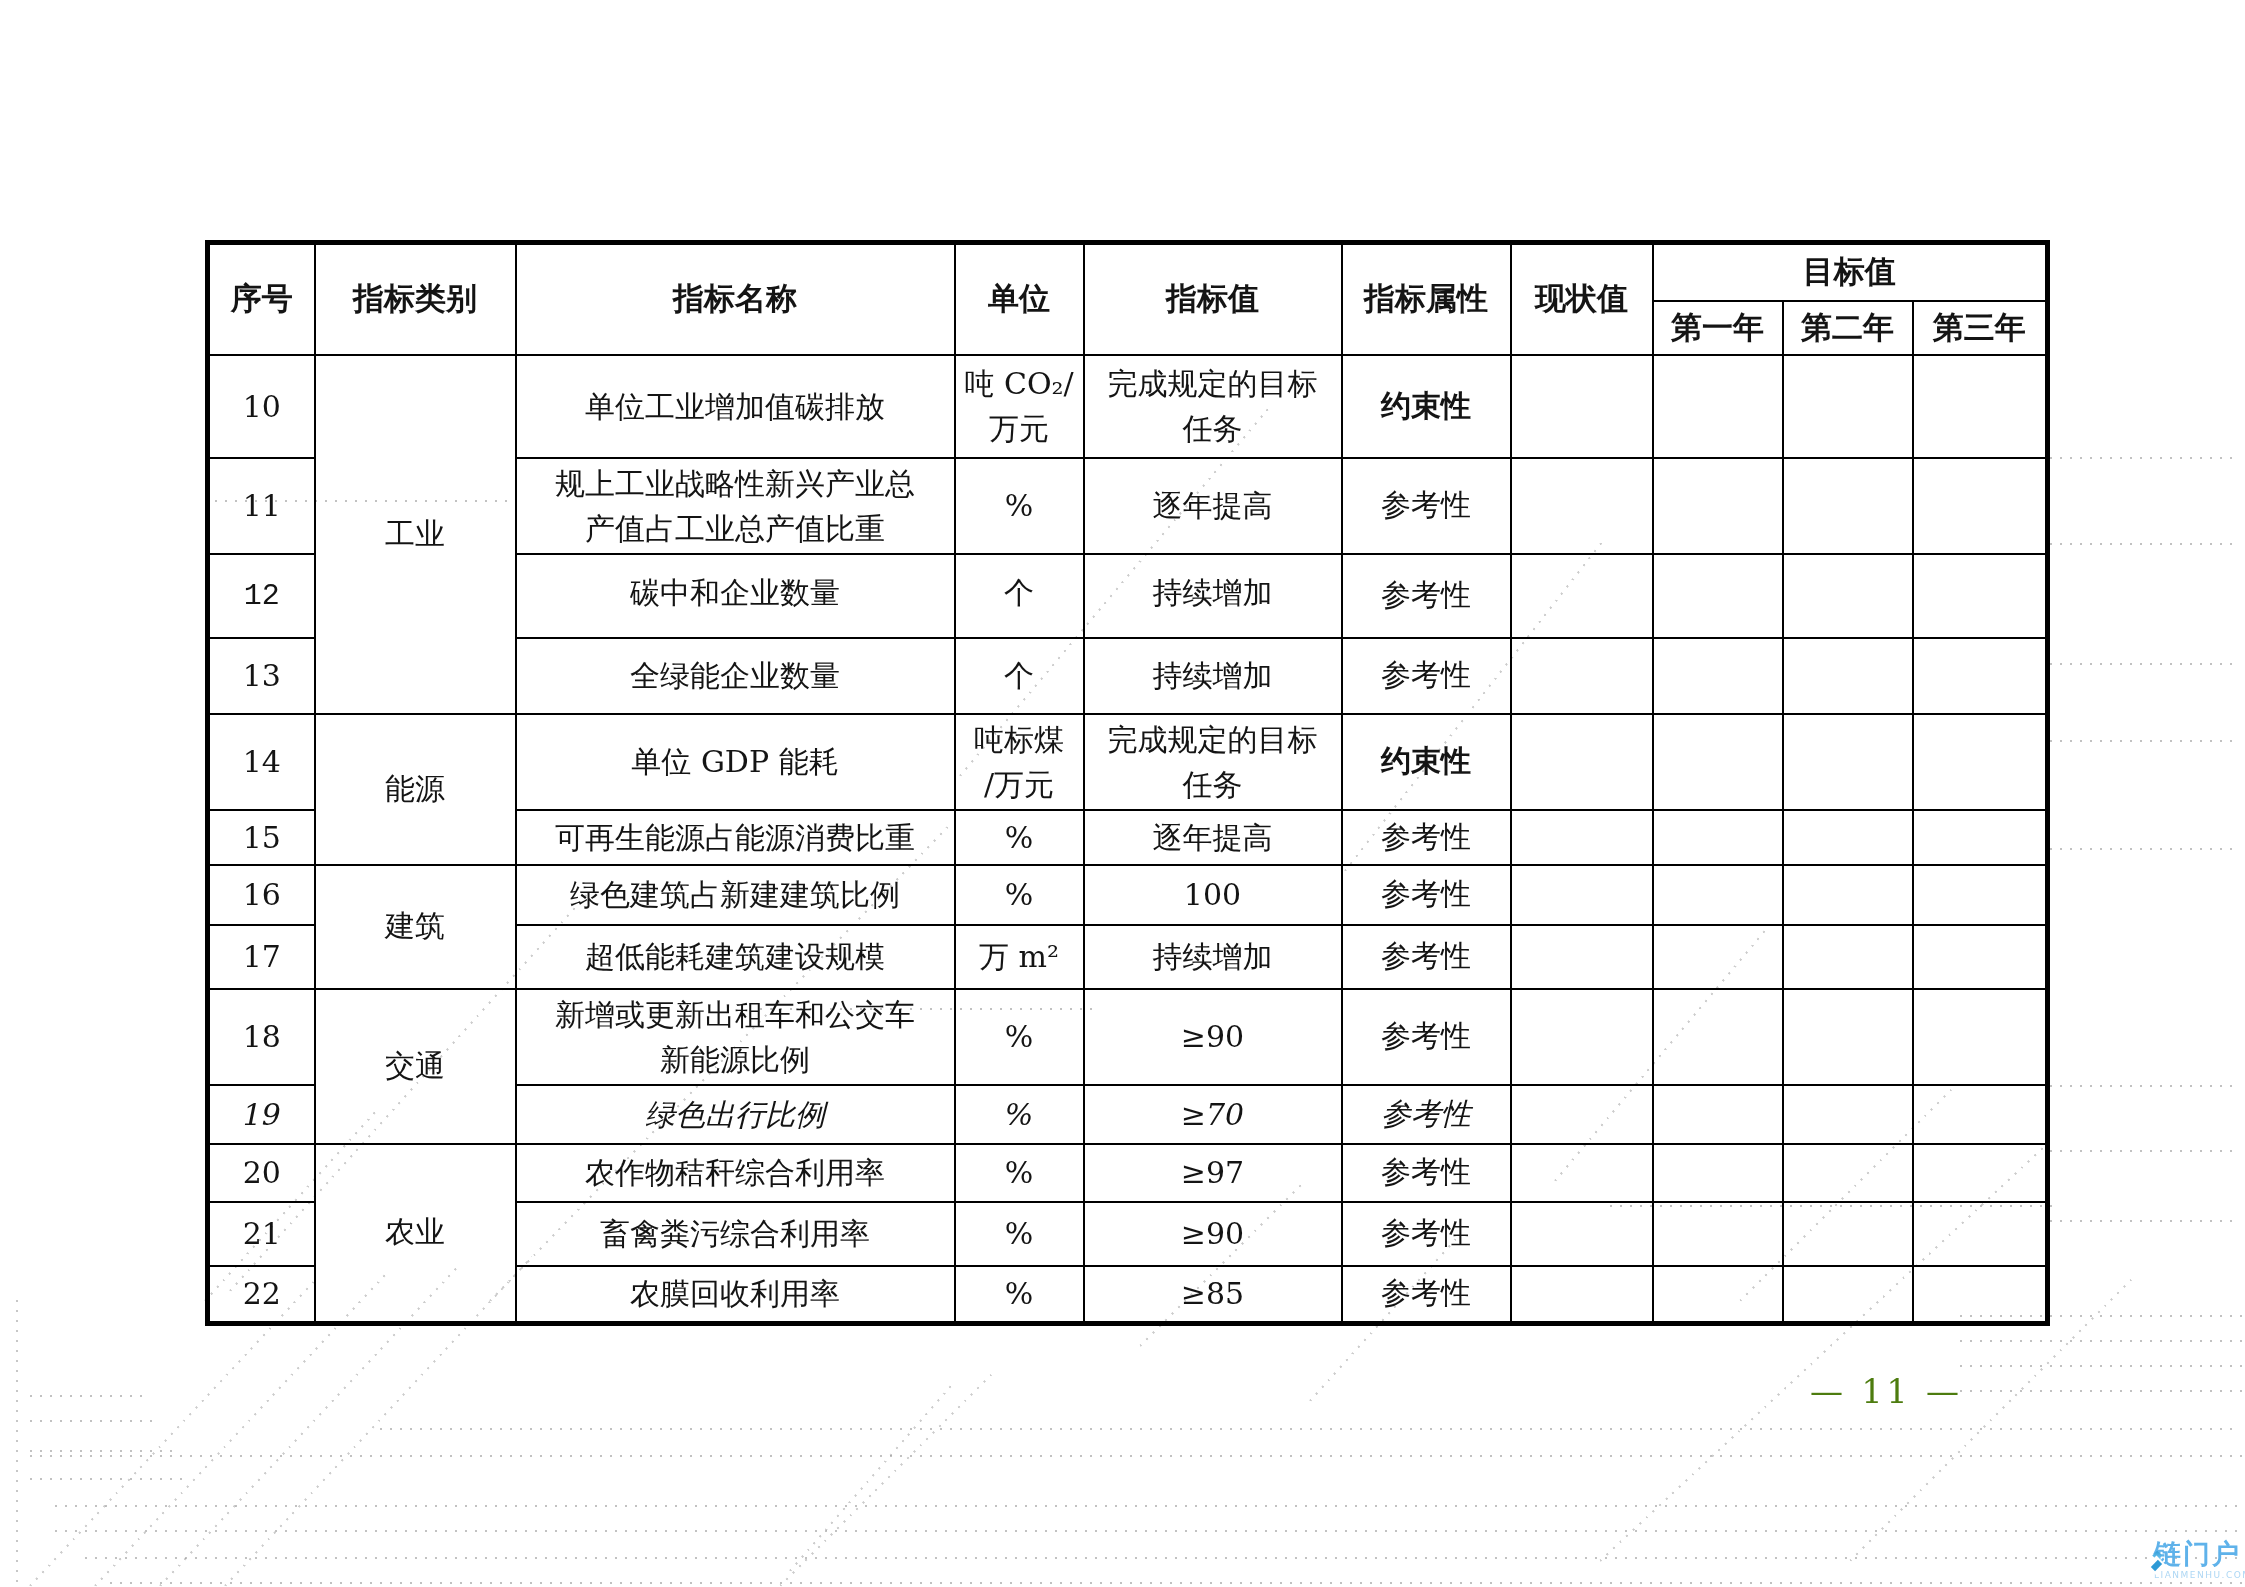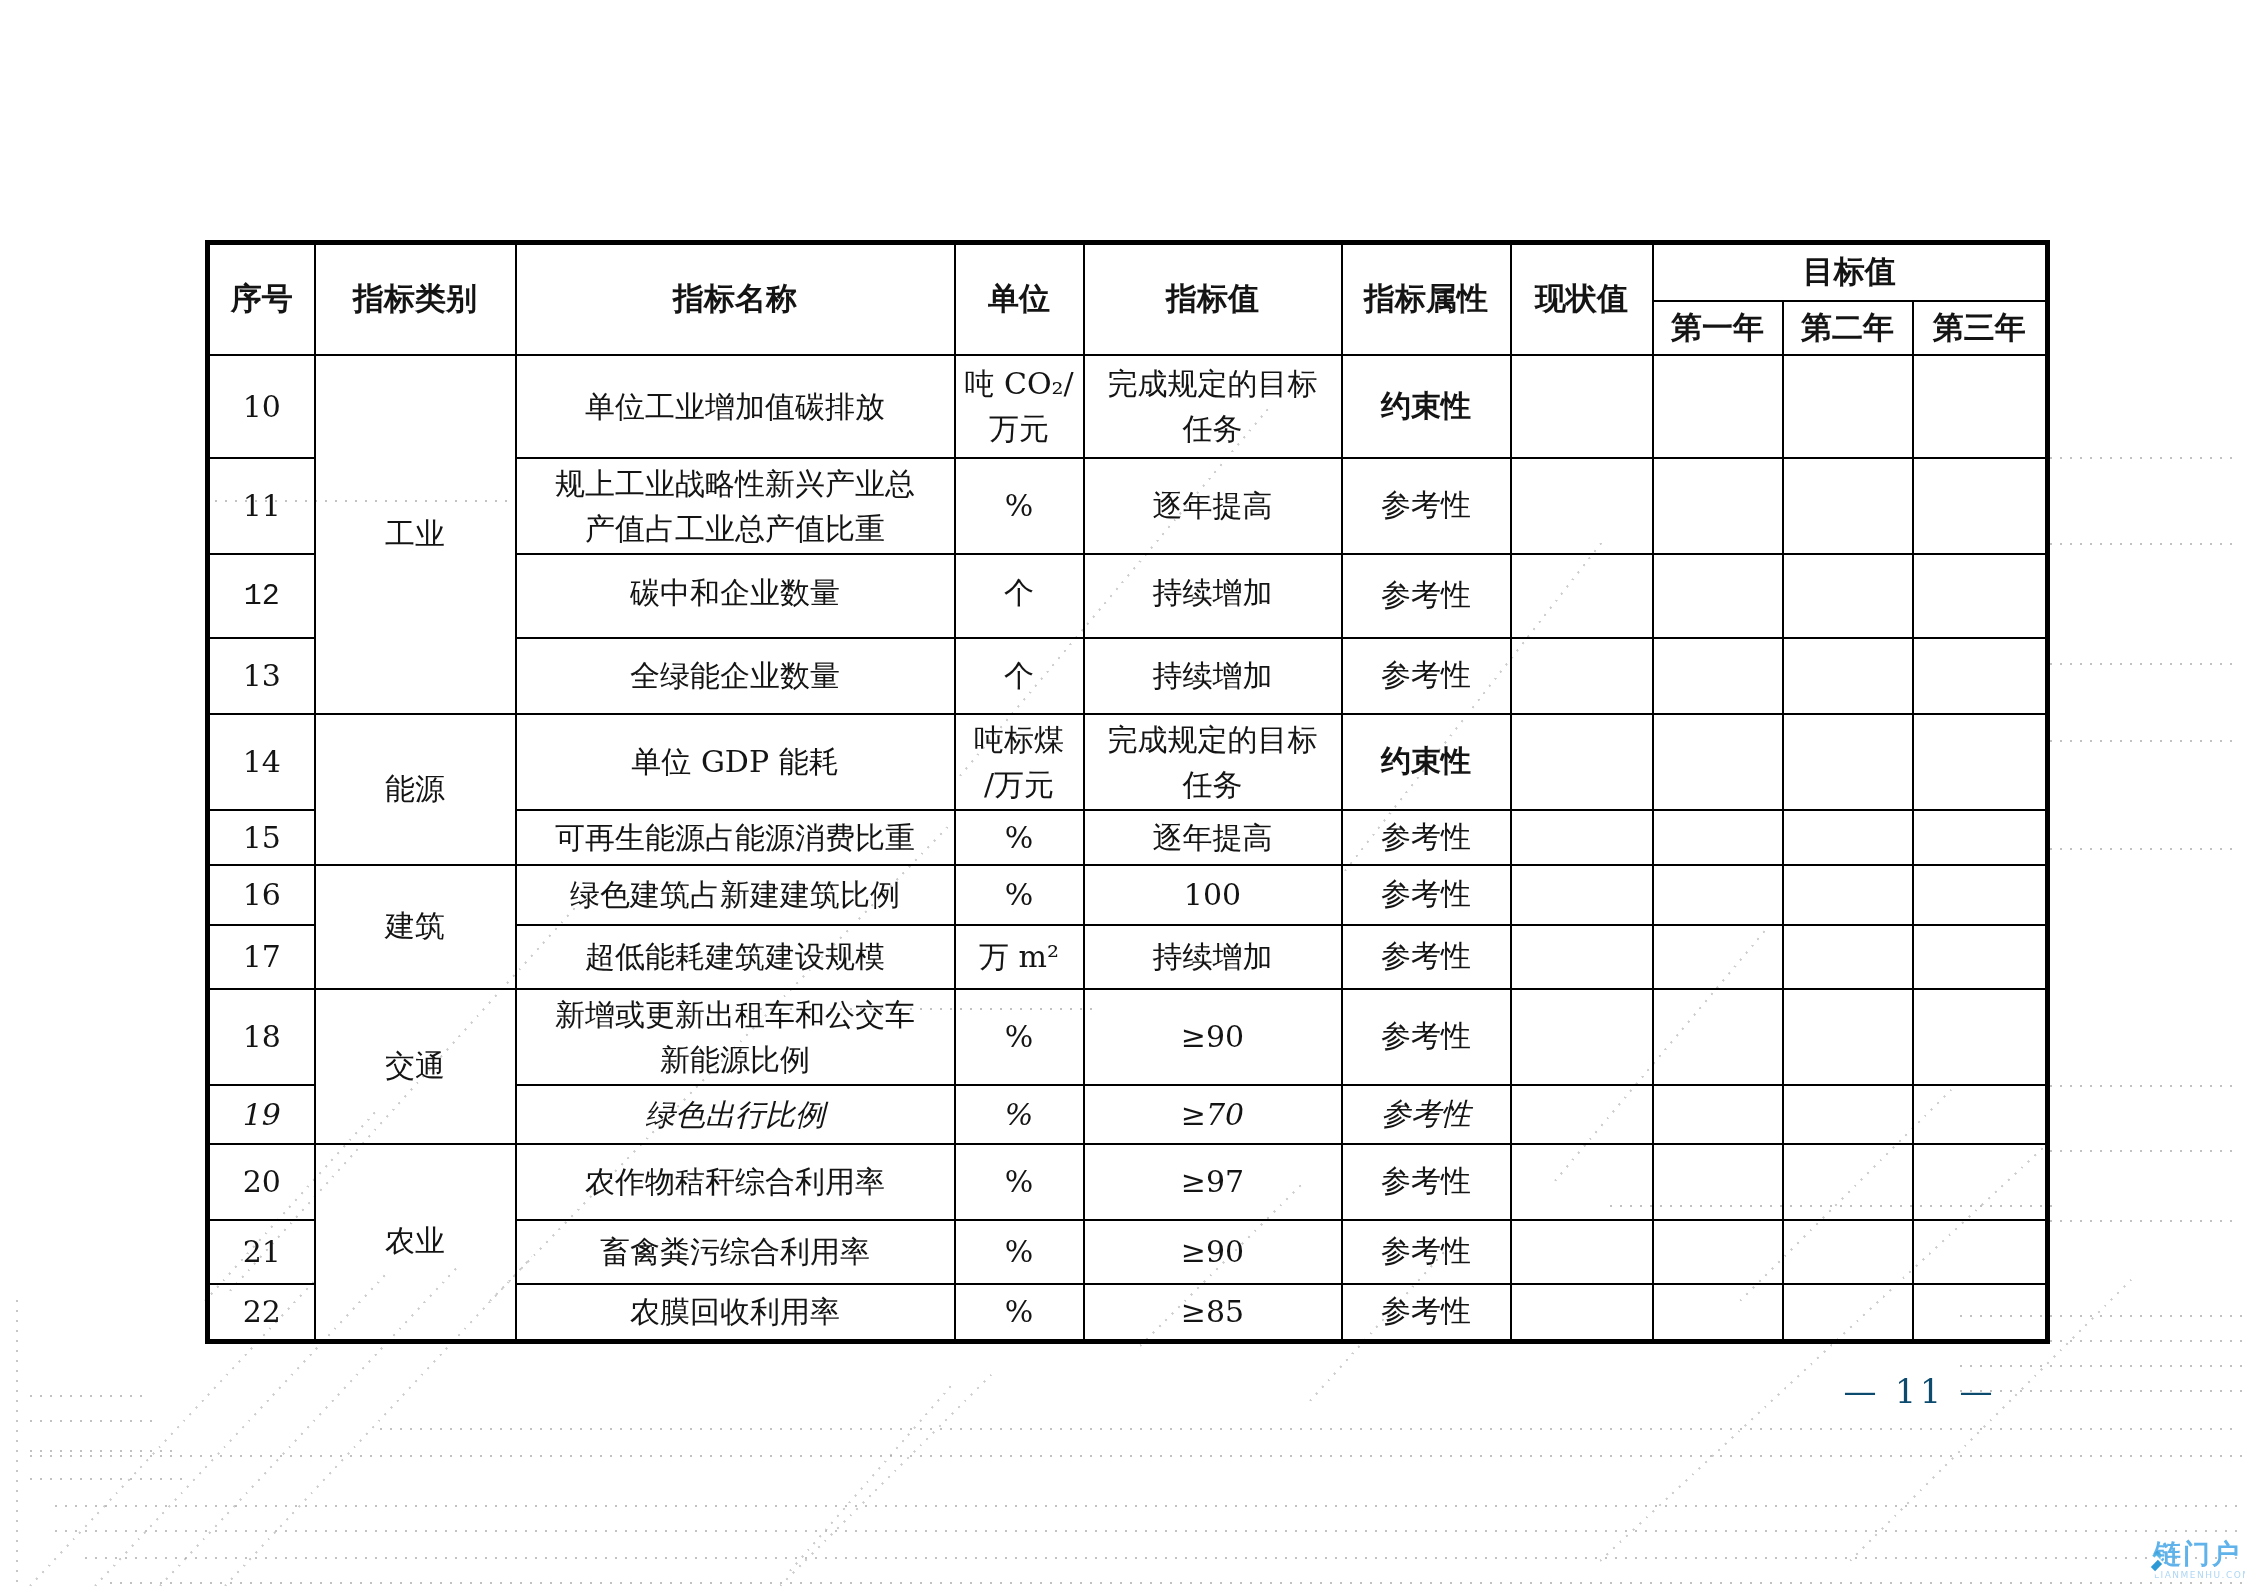--- a/index.html
+++ b/index.html
@@ -33,21 +33,21 @@
   td.c-cat{font-size:31px;}
   td.c-name{white-space:pre-line;line-height:1.5;}
   td.c-unit{font-size:28px;white-space:pre-line;line-height:1.5;}
   td.c-val{white-space:pre-line;line-height:1.5;}
   td.c-attr{}
   td.bold{font-weight:bold;}
 
   
   #page-number{
     position:absolute;left:1810px;top:1372px;width:220px;
-    text-align:center;font-size:33px;letter-spacing:4px;color:#0c4a6e;
+    font-size:33px;letter-spacing:4px;color:#4d7c0f;
   }
 
   
   #watermark{
     position:absolute;left:2148px;top:1540px;width:97px;
     display:flex;align-items:flex-start;gap:6px;
   }
   .wm-diamond{
     position:relative;width:24px;height:24px;margin-top:5px;
     transform:rotate(45deg);
@@ -264,21 +264,21 @@
           <td class="c-no">19</td>
           <td class="c-name">绿色出行比例</td>
           <td class="c-unit">%</td>
           <td class="c-val">≥70</td>
           <td class="c-attr">参考性</td>
           <td class="c-empty"></td>
           <td class="c-empty"></td>
           <td class="c-empty"></td>
           <td class="c-empty"></td>
         </tr>
-        <tr style="height: 76px;">
+        <tr style="height: 58px;">
           <td class="c-no">20</td>
           <td class="c-cat" rowspan="3">农业</td>
           <td class="c-name">农作物秸秆综合利用率</td>
           <td class="c-unit">%</td>
           <td class="c-val">≥97</td>
           <td class="c-attr">参考性</td>
           <td class="c-empty"></td>
           <td class="c-empty"></td>
           <td class="c-empty"></td>
           <td class="c-empty"></td>

